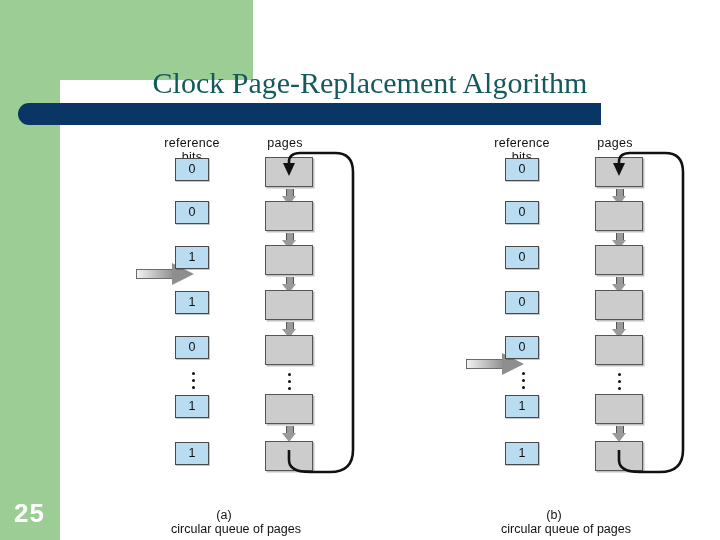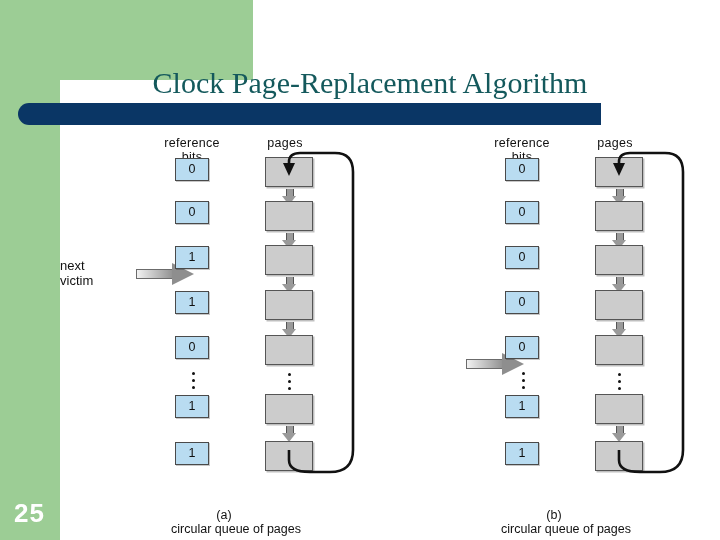--- a/index.html
+++ b/index.html
@@ -92,24 +92,20 @@
   <div id="figure">
 
     <div class="panel left">
 
       <div class="hdr hdr-ref">
         <div>reference</div>
         <div>bits</div>
       </div>
       <div class="hdr hdr-pages">pages</div>
 
-      <div class="nextvictim">
-        <div>next</div>
-        <div>victim</div>
-      </div>
 
       <div class="ptr" style="left:76px;top:133px;">
         <div class="shaft"></div>
         <div class="head"></div>
       </div>
 
       <div class="bit" style="left:115px;top:28px;">0</div>
       <div class="bit" style="left:115px;top:71px;">0</div>
       <div class="bit" style="left:115px;top:116px;">1</div>
       <div class="bit" style="left:115px;top:161px;">1</div>

